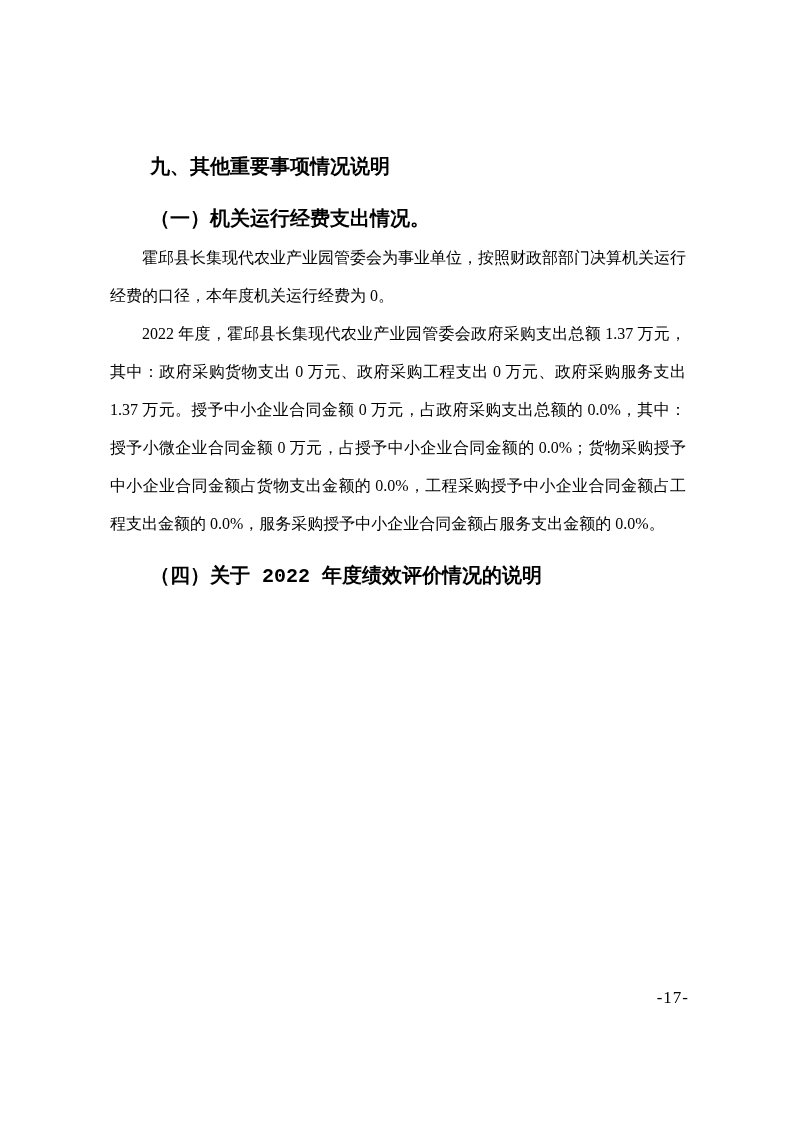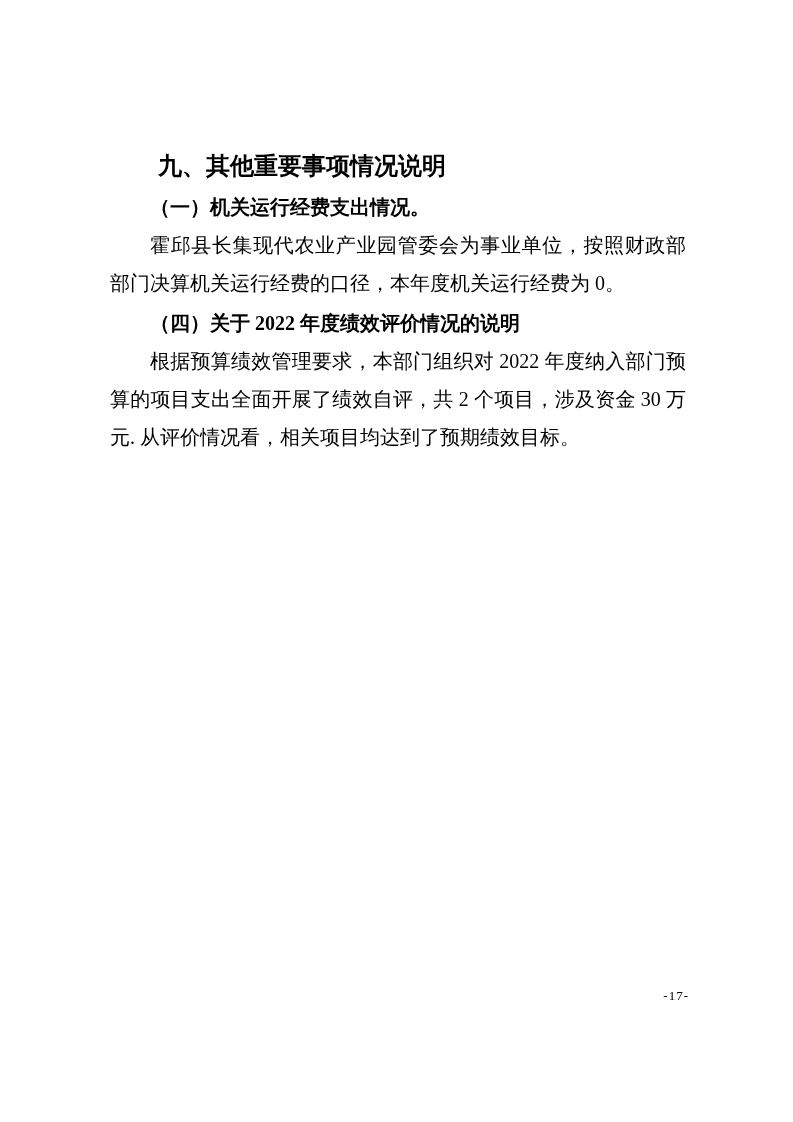--- a/index.html
+++ b/index.html
@@ -19,68 +19,69 @@
   .content {
     position: absolute;
     left: 110px;
     top: 146px;
     width: 576px;
   }
 
   .heading {
     font-family: "Liberation Sans", "DejaVu Sans", sans-serif;
     font-weight: 700;
-    font-size: 24px;
+    font-size: 20px;
     line-height: 40px;
     text-indent: 2em;
     margin-bottom: 2px;
   }
 
   .subheading {
     font-weight: 700;
     font-size: 20px;
     line-height: 38px;
     text-indent: 2em;
-    margin-top: 2px;
+    margin-top: 15px;
+    font-family: Liberation Mono, monospace;
   }
 
   .paragraph {
-    font-size: 20px;
+    font-size: 16px;
     line-height: 38px;
     text-indent: 2em;
     text-align: justify;
     text-justify: inter-ideograph;
   }
 
   .page-number {
     position: absolute;
     right: 104px;
     top: 988px;
-    font-size: 13px;
+    font-size: 17px;
     letter-spacing: 1px;
     font-family: "Liberation Serif", "DejaVu Serif", serif;
   }
 </style>
 </head>
 <body>
 
 <div class="page">
   <div class="content">
 
     <div class="heading">九、其他重要事项情况说明</div>
 
     <div class="subheading">（一）机关运行经费支出情况。</div>
 
     <div class="paragraph">霍邱县长集现代农业产业园管委会为事业单位，按照财政部部门决算机关运行经费的口径，本年度机关运行经费为 0。</div>
 
 
+    <div class="paragraph">2022 年度，霍邱县长集现代农业产业园管委会政府采购支出总额 1.37 万元，其中：政府采购货物支出 0 万元、政府采购工程支出 0 万元、政府采购服务支出 1.37 万元。授予中小企业合同金额 0 万元，占政府采购支出总额的 0.0%，其中：授予小微企业合同金额 0 万元，占授予中小企业合同金额的 0.0%；货物采购授予中小企业合同金额占货物支出金额的 0.0%，工程采购授予中小企业合同金额占工程支出金额的 0.0%，服务采购授予中小企业合同金额占服务支出金额的 0.0%。</div>
 
 
 
     <div class="subheading">（四）关于 2022 年度绩效评价情况的说明</div>
 
 
-    <div class="paragraph">根据预算绩效管理要求，本部门组织对 2022 年度纳入部门预算的项目支出全面开展了绩效自评，共 2 个项目，涉及资金 30 万元. 从评价情况看，相关项目均达到了预期绩效目标。</div>
 
   </div>
 
   <div class="page-number">-17-</div>
 </div>
 
 </body></html>

